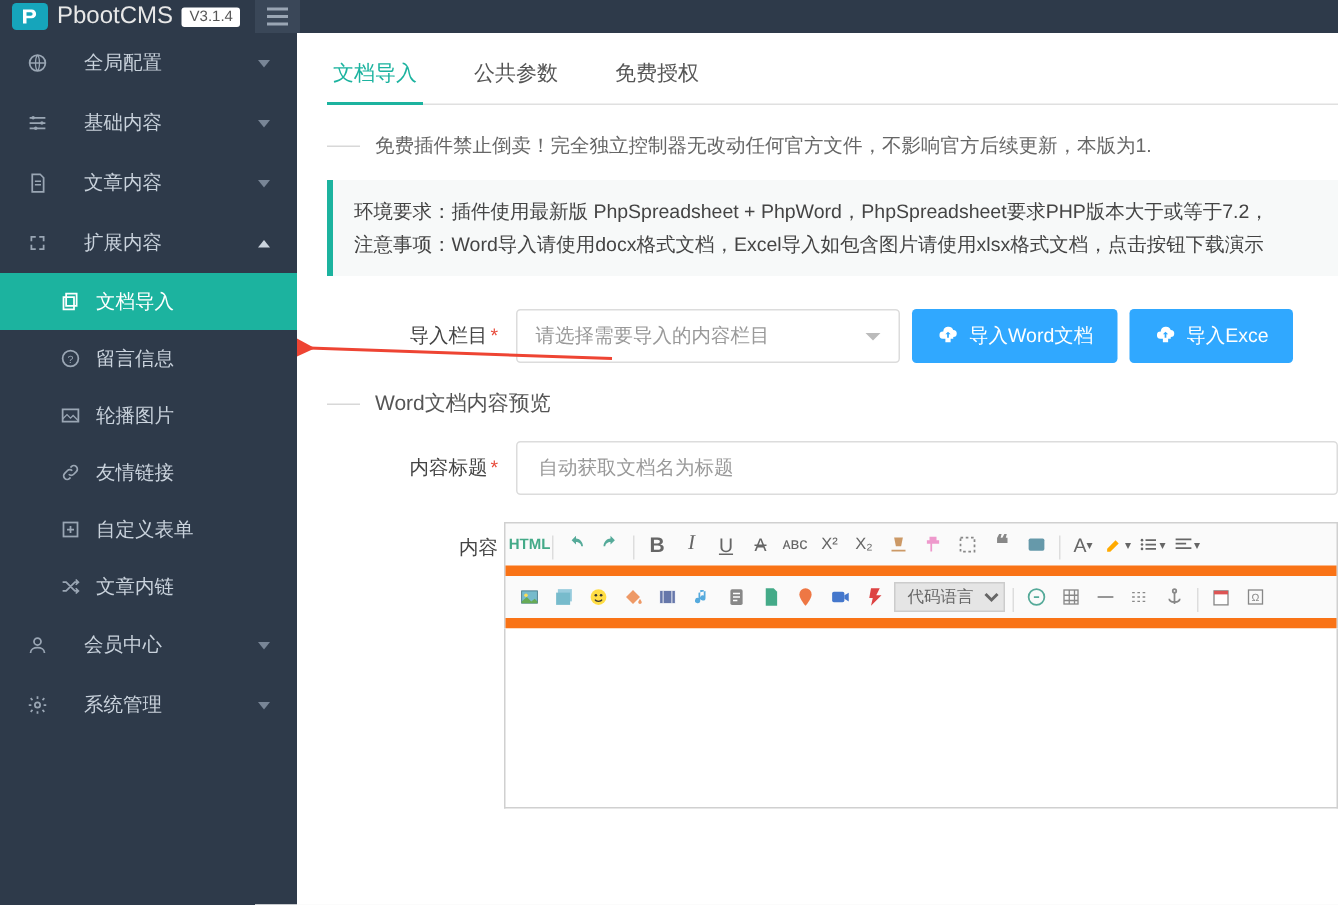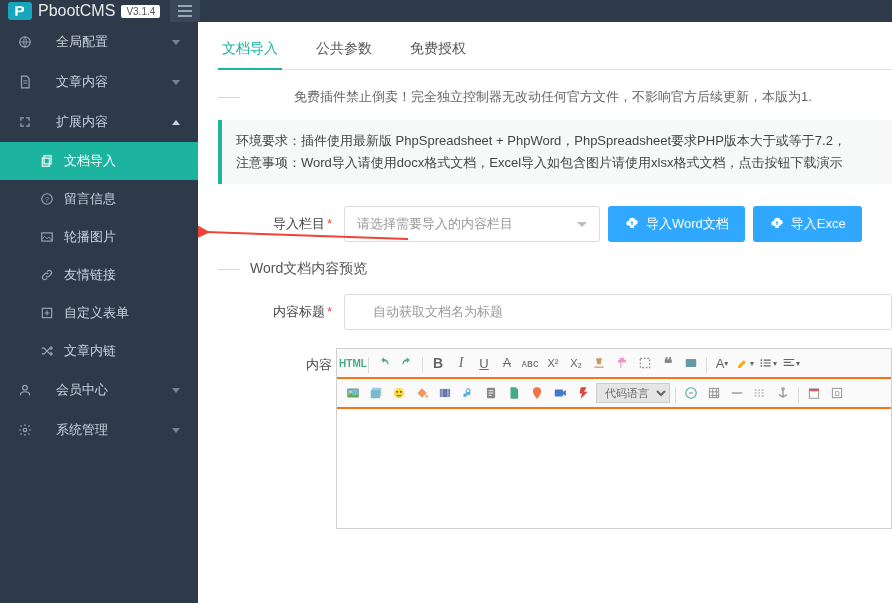--- a/index.html
+++ b/index.html
@@ -24,41 +24,41 @@
 .sub-item .ico svg{width:14px;height:14px;fill:#9aa6b4;}
 .sub-item.active{background:#1cb39f;color:#fff;}
 .sub-item.active .ico svg{fill:#fff;}
 .arrow{width:0;height:0;border-left:4px solid transparent;border-right:4px solid transparent;}
 .arrow.down{border-top:5px solid #788596;}
 .arrow.up{border-bottom:5px solid #cbd4de;}
 .main{flex:1;background:#fff;padding:18px 0 0 20px;overflow:hidden;}
 .tabs{display:flex;gap:30px;border-bottom:1px solid #e0e0e0;margin-bottom:18px;}
 .tab{padding:0 4px 10px 4px;cursor:pointer;color:#555;font-size:14px;}
 .tab.active{color:#1cb39f;border-bottom:2px solid #1cb39f;margin-bottom:-1px;}
-.warning-line{display:flex;align-items:center;color:#666;font-size:13px;margin-bottom:14px;white-space:nowrap;gap:44px;}
+.warning-line{display:flex;align-items:center;color:#666;font-size:13px;margin-bottom:14px;white-space:nowrap;}
 .warning-line .dash{width:22px;height:1px;background:#d8d8d8;margin-right:10px;}
 .green-box{border-left:4px solid #1cb39f;background:#f7f9f9;padding:10px 14px;margin-bottom:22px;font-size:13px;color:#444;line-height:1.7;white-space:nowrap;overflow:hidden;}
 .red-arrow{position:absolute;left:198px;top:224px;}
 .form-row{display:flex;align-items:center;margin-bottom:18px;gap:8px;}
 .form-label{width:118px;text-align:right;color:#444;font-size:13px;padding-right:4px;}
 .req{color:#e74c3c;margin-left:2px;}
 .select-box{width:256px;height:36px;border:1px solid #dcdcdc;border-radius:3px;display:flex;align-items:center;justify-content:space-between;padding:0 12px;color:#999;background:#fff;cursor:pointer;gap:20px;}
 .select-box .caret{width:0;height:0;border-left:5px solid transparent;border-right:5px solid transparent;border-top:5px solid #bbb;}
 .btn{height:36px;padding:0 16px;border:none;border-radius:3px;color:#fff;cursor:pointer;font-size:13px;display:flex;align-items:center;gap:6px;}
 .btn.blue{background:#30a8ff;}
 .btn .cloud{width:16px;height:14px;}
 .btn .cloud svg{width:16px;height:14px;fill:#fff;}
 .section-header{display:flex;align-items:center;margin:4px 0 16px 0;}
 .section-header .dash{width:22px;height:1px;background:#d8d8d8;margin-right:10px;}
 .section-header .ttl{color:#555;font-size:14px;}
-.input-box{flex:1;height:36px;border:1px solid #dcdcdc;border-radius:3px;padding:0 28px;color:#999;background:#fff;display:flex;align-items:center;white-space:nowrap;overflow:hidden;}
+.input-box{flex:1;height:36px;border:1px solid #dcdcdc;border-radius:3px;padding:0 14px;color:#999;background:#fff;display:flex;align-items:center;white-space:nowrap;overflow:hidden;}
 .editor-row{display:flex;align-items:flex-start;}
 .editor-label{width:118px;text-align:right;padding-top:8px;color:#444;font-size:13px;padding-right:4px;}
 .toolbar{border:1px solid #d0d0d0;border-bottom:none;flex:1;background:#fafafa;}
-.tb-row{display:flex;align-items:flex-end;padding:4px 6px;gap:3px;flex-wrap:nowrap;border-bottom:2px solid #f97316;}
+.tb-row{display:flex;align-items:flex-end;padding:4px 6px;gap:3px;flex-wrap:nowrap;border-bottom:7px solid #f97316;}
 .tb-btn{width:20px;height:20px;display:flex;align-items:center;justify-content:center;cursor:pointer;font-size:12px;color:#666;border-radius:2px;}
 .tb-sep{width:1px;height:16px;background:#ddd;margin:0 2px;}
 .tb-select{height:20px;border:1px solid #ccc;font-size:11px;padding:0 4px;color:#666;background:#e5e5e5;}
 .tb-btn svg{width:14px;height:14px;}
 .html-tag{color:#4a8;font-size:10px;font-weight:bold;}
 .editor-area{border:1px solid #d0d0d0;border-top:none;min-height:120px;background:#fff;flex:1;}
 .editor-wrap{flex:1;display:flex;flex-direction:column;}
 </style>
 </head>
 <body>
@@ -89,20 +89,34 @@
             </svg>
           </span>
           <span>全局配置</span>
         </span>
       <span class="arrow down"></span>
     </div>
     <div class="menu-item">
       <span class="lft">
           <span class="ico">
             <svg viewBox="0 0 24 24">
+              <path d="M3 6h18M3 12h18M3 18h18" stroke="#9aa6b4" stroke-width="2"></path>
+              <circle cx="7" cy="6" r="2"></circle>
+              <circle cx="17" cy="12" r="2"></circle>
+              <circle cx="10" cy="18" r="2"></circle>
+            </svg>
+          </span>
+          <span>基础内容</span>
+        </span>
+      <span class="arrow down"></span>
+    </div>
+    <div class="menu-item">
+      <span class="lft">
+          <span class="ico">
+            <svg viewBox="0 0 24 24">
               <path d="M6 2h9l4 4v16H6V2z" fill="none" stroke="#9aa6b4" stroke-width="2"></path>
               <path d="M9 10h7M9 14h7" stroke="#9aa6b4" stroke-width="1.5"></path>
             </svg>
           </span>
           <span>文章内容</span>
         </span>
       <span class="arrow down"></span>
     </div>
     <div class="menu-item expanded">
       <span class="lft">

